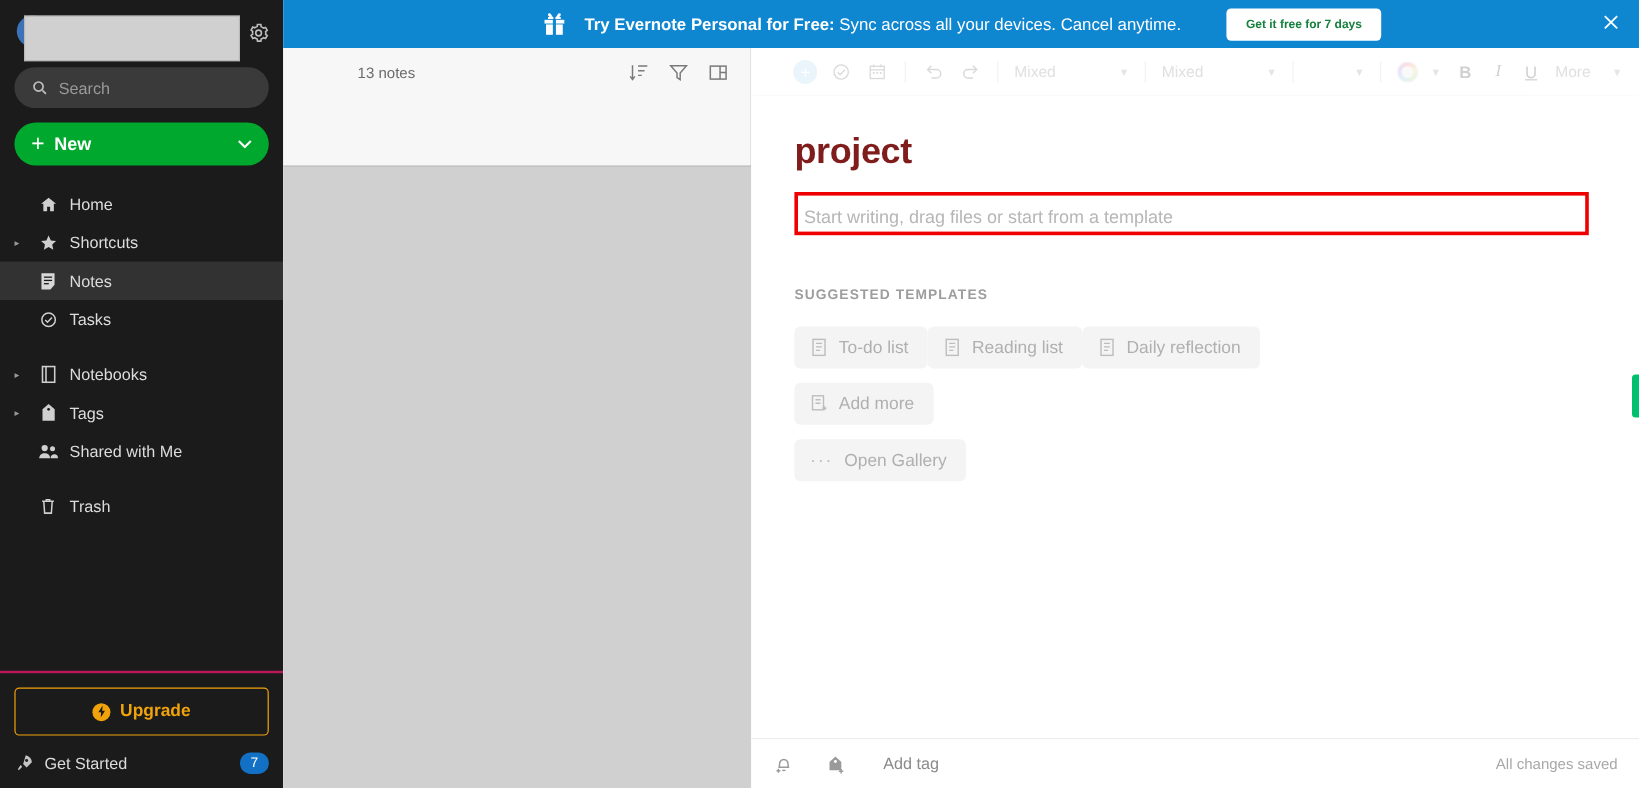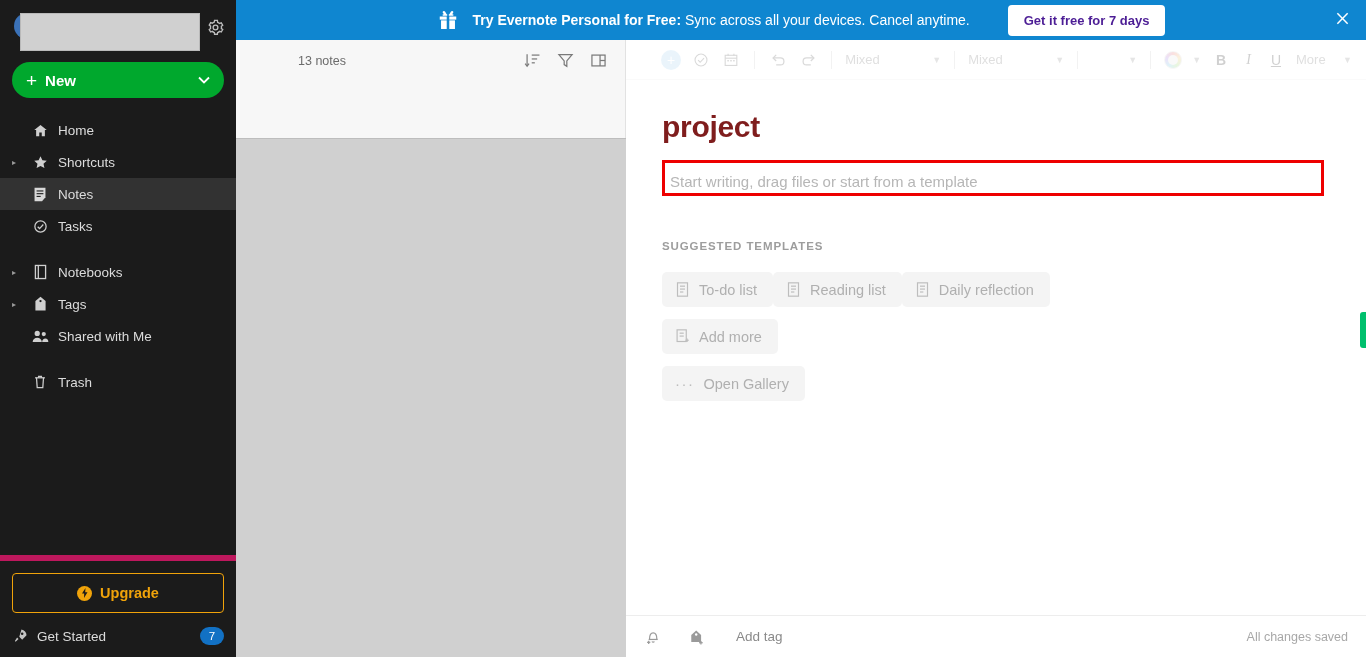--- a/index.html
+++ b/index.html
@@ -72,21 +72,21 @@
     cursor: pointer; position: relative;
   }
   .nav-item.active { background: #323232; }
   .nav-item .arrow {
     width: 10px; font-size: 8px; color: #9a9a9a; flex: 0 0 10px;
   }
   .nav-item .arrow.empty { visibility: hidden; }
   .nav-item .ico { width: 18px; display: flex; align-items: center; justify-content: center; flex: 0 0 18px; }
   .nav-gap { height: 14px; }
 
-  .sb-bottom { border-top: 6px solid #be185d; padding: 12px; }
+  .sb-bottom { border-top: 2px solid #be185d; padding: 12px; }
   .upgrade-btn {
     height: 40px; border: 1px solid #f0a30a; border-radius: 4px;
     color: #f0a30a; display: flex; align-items: center; justify-content: center;
     gap: 8px; font-size: 14.5px; font-weight: bold; cursor: pointer;
   }
   .bolt-circle {
     width: 15px; height: 15px; border-radius: 50%; background: #f0a30a;
     display: flex; align-items: center; justify-content: center;
   }
   .get-started {
@@ -218,21 +218,21 @@
   .banner {
     position: absolute; left: 236px; top: 0;
     width: 1130px; height: 40px; background: #0f86d0;
     display: flex; align-items: center; justify-content: center;
     gap: 14px; color: #fff; z-index: 20;
   }
   .gift-ico { display: flex; align-items: center; }
   .banner-text { font-size: 14px; }
   .banner-text b { font-weight: bold; }
   .banner-cta {
-    background: #fff; color: #4c1d95; font-size: 13px; font-weight: bold;
+    background: #fff; color: #15803d; font-size: 10px; font-weight: bold;
     border-radius: 4px; padding: 8px 16px; cursor: pointer; white-space: nowrap; margin-left: 24px;
   }
   .banner-close {
     position: absolute; right: 16px; top: 11px;
     color: #fff; font-size: 18px; cursor: pointer; line-height: 1;
   }
   svg { display: block; }
 </style>
 </head>
 <body>
@@ -244,20 +244,29 @@
       <div class="avatar"></div>
       <div class="mask-account"></div>
       <div class="gear-btn">
         <svg width="19" height="19" viewBox="0 0 24 24" fill="none" stroke="#bdbdbd" stroke-width="1.7">
           <circle cx="12" cy="12" r="3"></circle>
           <path d="M19.4 13.5a7.6 7.6 0 0 0 0-3l1.7-1.3-1.8-3.1-2 .8a7.6 7.6 0 0 0-2.6-1.5L14.4 3h-3.6l-.3 2.1a7.6 7.6 0 0 0-2.6 1.5l-2-.8L4.1 9l1.7 1.3a7.6 7.6 0 0 0 0 3L4.1 14.6l1.8 3.1 2-.8a7.6 7.6 0 0 0 2.6 1.5l.3 2.1h3.6l.3-2.1a7.6 7.6 0 0 0 2.6-1.5l2 .8 1.8-3.1z"></path>
         </svg>
       </div>
     </div>
 
+    <div class="search-box">
+      <span>
+        <svg width="14" height="14" viewBox="0 0 24 24" fill="none" stroke="#c0c0c0" stroke-width="2.4">
+          <circle cx="10.5" cy="10.5" r="6.5"></circle>
+            <path d="M16 16l5 5"></path>
+        </svg>
+      </span>
+      <input value="" placeholder="Search" style="">
+    </div>
 
     <div class="new-btn">
       <span class="plus">+</span>
       <span>New</span>
       <span class="chev">
         <svg width="12" height="8" viewBox="0 0 12 8" fill="none" stroke="#fff" stroke-width="1.8">
           <path d="M1 1.5L6 6.5L11 1.5"></path>
         </svg>
       </span>
     </div>

